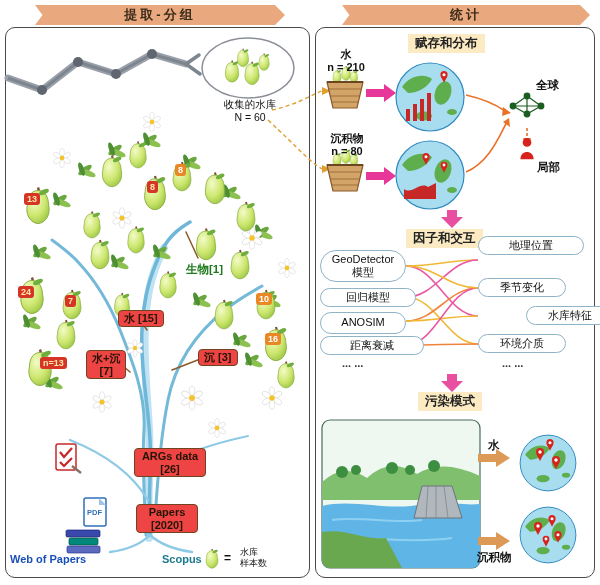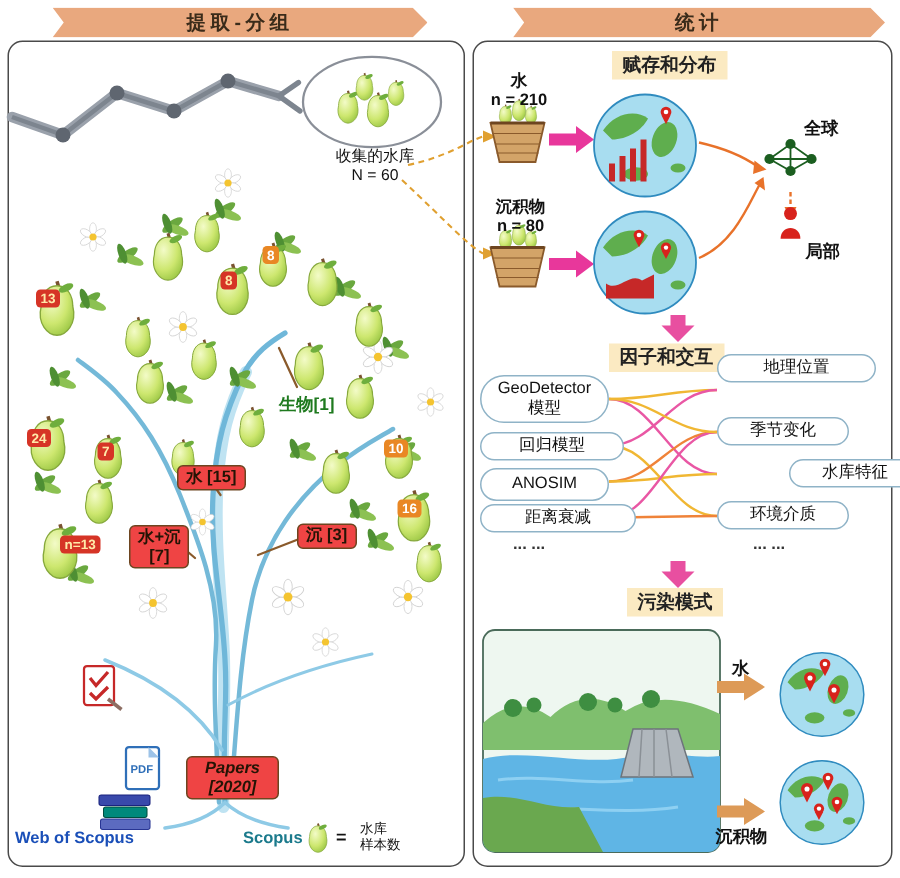--- a/index.html
+++ b/index.html
@@ -303,25 +303,27 @@
 
   <div class="badge" style="left:24px;top:193px;">13</div>
   <div class="badge" style="left:147px;top:181px;">8</div>
   <div class="badge orange" style="left:175px;top:164px;">8</div>
   <div class="badge" style="left:18px;top:286px;">24</div>
   <div class="badge" style="left:65px;top:295px;">7</div>
   <div class="badge" style="left:20px;top:357px;margin-left:20px;">n=13</div>
   <div class="badge orange" style="left:265px;top:333px;">16</div>
   <div class="badge orange" style="left:256px;top:293px;">10</div>
 
-  <div class="sign pre" style="left:124px;top:504px;width:62px;font-style:italic;">Papers
+  <div class="sign pre" style="left:134px;top:448px;width:72px;">ARGs data
+[26]</div>
+  <div class="sign pre" style="left:136px;top:504px;width:62px;">Papers
 [2020]</div>
   <div class="txt" style="left:87px;top:508px;font-size:7.5px;font-weight:bold;color:#2f6fb8;z-index:3;">PDF</div>
 
-  <div class="txt" style="left:10px;top:553px;font-size:11px;font-weight:bold;color:#1a4fb8;">Web of Scopus</div>
+  <div class="txt" style="left:10px;top:553px;font-size:11px;font-weight:bold;color:#1a4fb8;">Web of Papers</div>
   <div class="txt" style="left:162px;top:553px;font-size:11px;font-weight:bold;color:#1b7a8c;">Scopus</div>
   <div class="txt" style="left:224px;top:551px;font-size:12px;font-weight:bold;">=</div>
   <div class="txt pre" style="left:240px;top:547px;font-size:9px;line-height:1.2;">水库
 样本数</div>
 
   <div class="stitle" style="left:408px;top:34px;">赋存和分布</div>
   <div class="txt pre" style="left:318px;top:48px;width:56px;font-size:11px;font-weight:bold;text-align:center;line-height:1.2;">水
 n = 210</div>
   <div class="txt pre" style="left:316px;top:132px;width:62px;font-size:11px;font-weight:bold;text-align:center;line-height:1.2;">沉积物
 n = 80</div>

